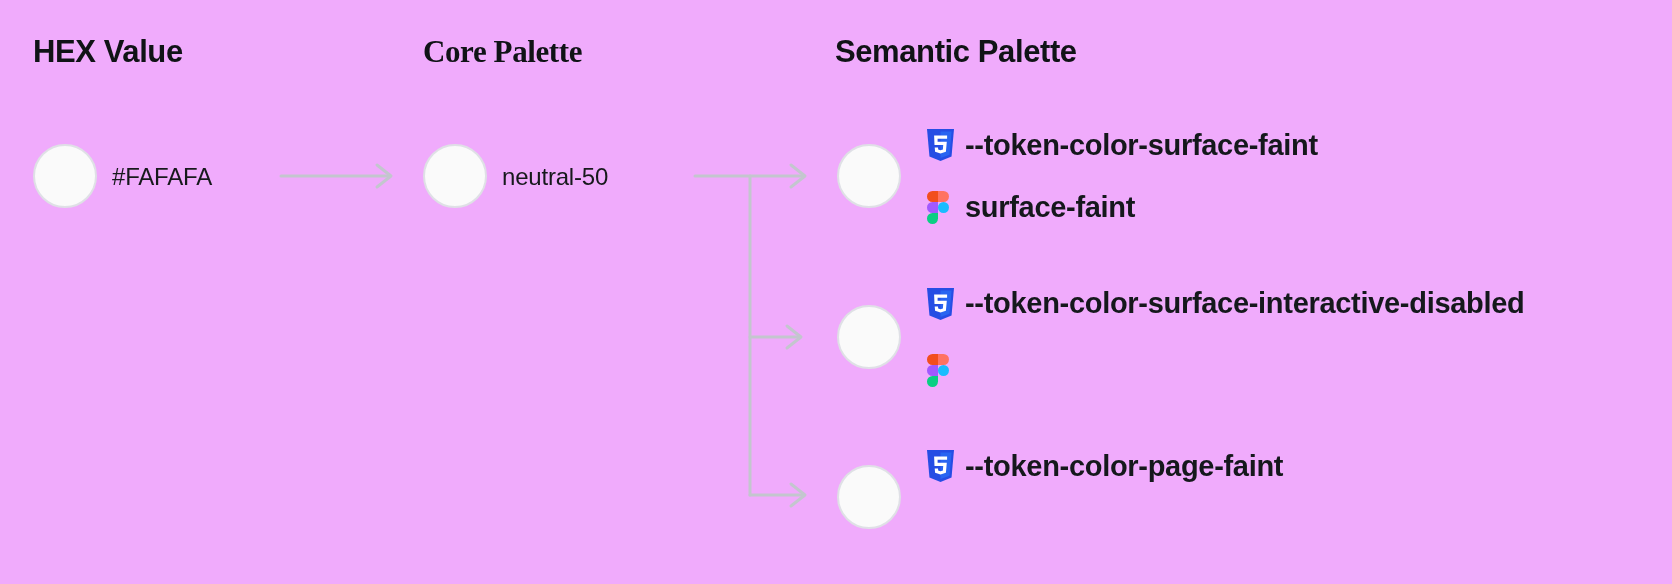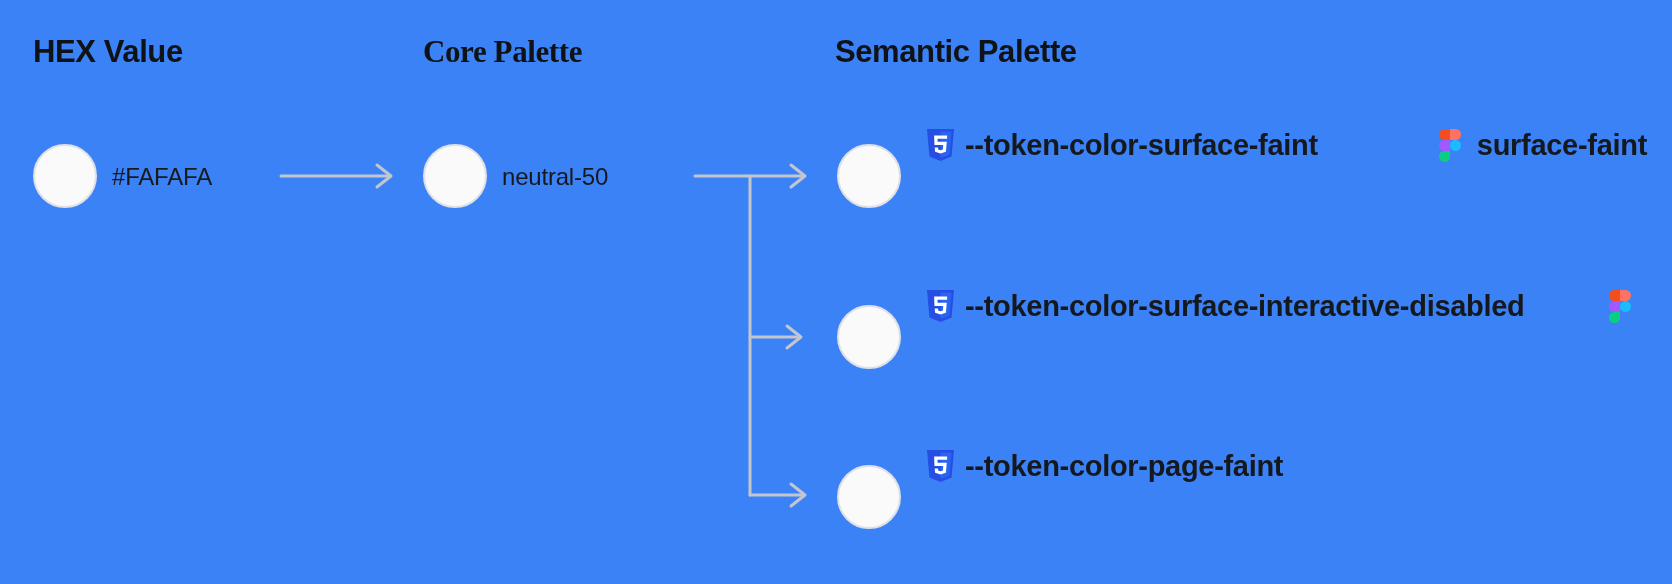--- a/index.html
+++ b/index.html
@@ -1,20 +1,20 @@
 <!DOCTYPE html>
 <html><head>
 <meta charset="utf-8">
 <style>
   html,body{margin:0;padding:0;background:#ffffff;}
   .canvas{
     position:relative;
     width:1672px;height:584px;
     overflow:hidden;
-    background:#3b82f6;
+    background:#f0abfc;
     font-family:"Liberation Sans","DejaVu Sans",sans-serif;
     color:#15181c;
   }
   .col-heading{
     position:absolute;
     top:34px;
     font-size:31px;
     font-weight:700;
     letter-spacing:-0.4px;
     color:#101316;
@@ -53,21 +53,21 @@
   .arrow-svg{position:absolute;}
   .arrow1{left:276px;top:158px;}
   .connector{left:688px;top:130px;}
 
   .sem-entry{
     position:absolute;
     left:927px;
     width:720px;
     height:106px;
     display:flex;
-    flex-direction:row;
+    flex-direction:column;
     justify-content:space-between;
   }
   .entry1{top:123px;}
   .entry2{top:284px;gap:27px;}
   .entry3{top:444px;}
   .sem-line{
     display:flex;
     align-items:center;
     height:44px;
   }

